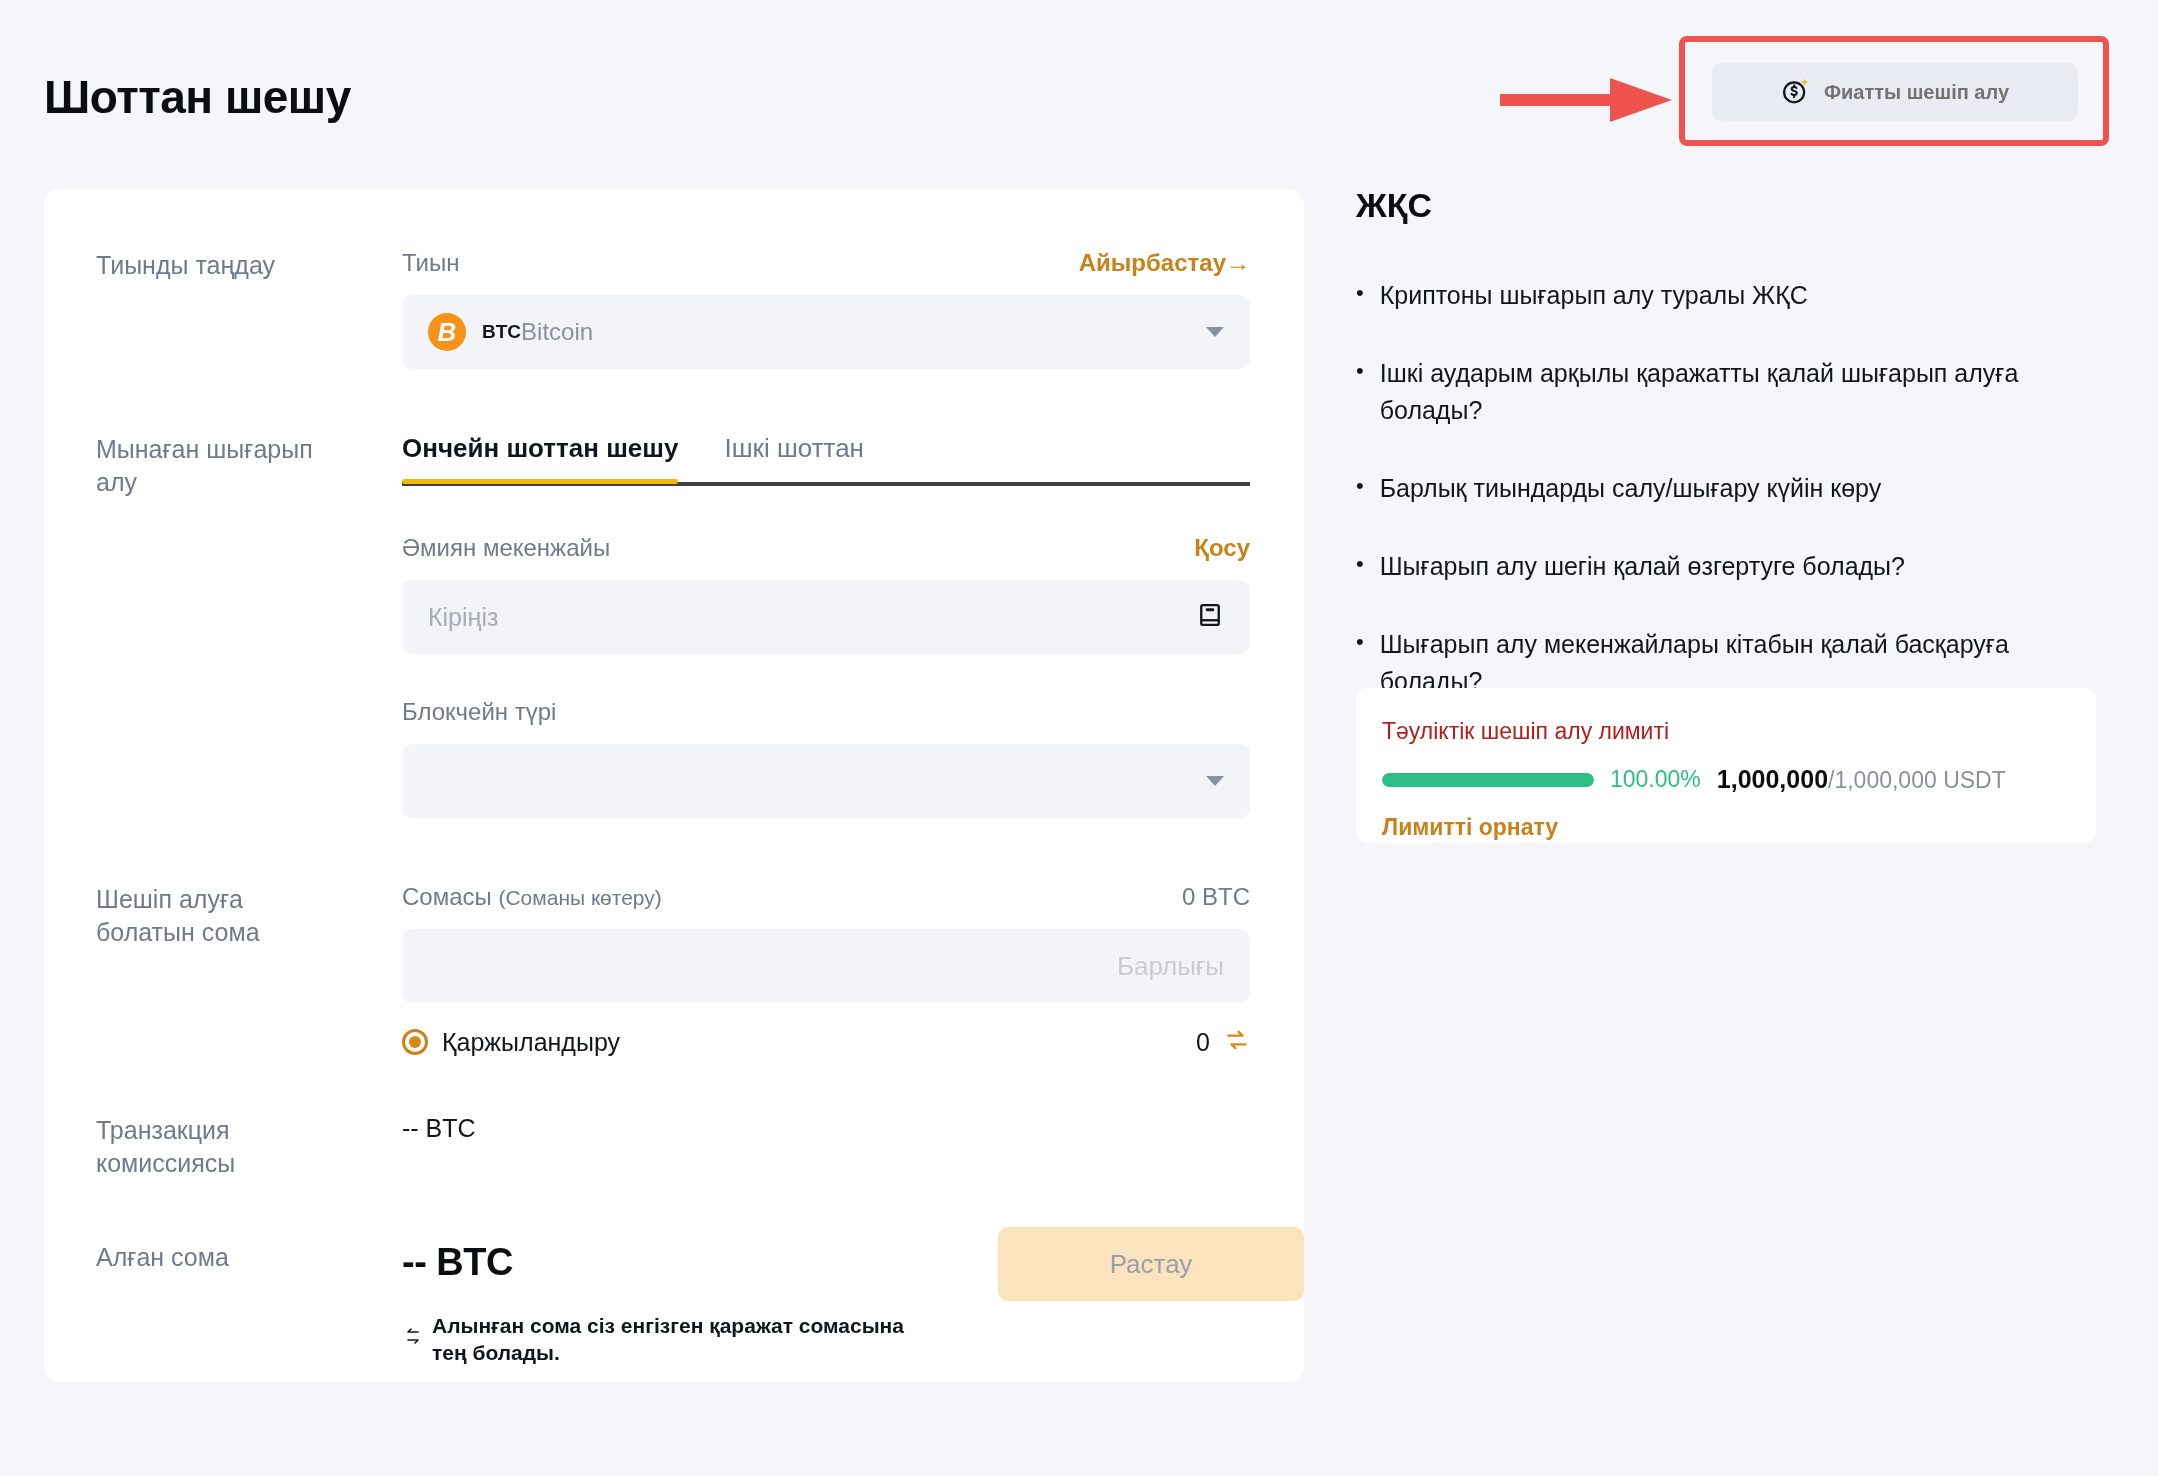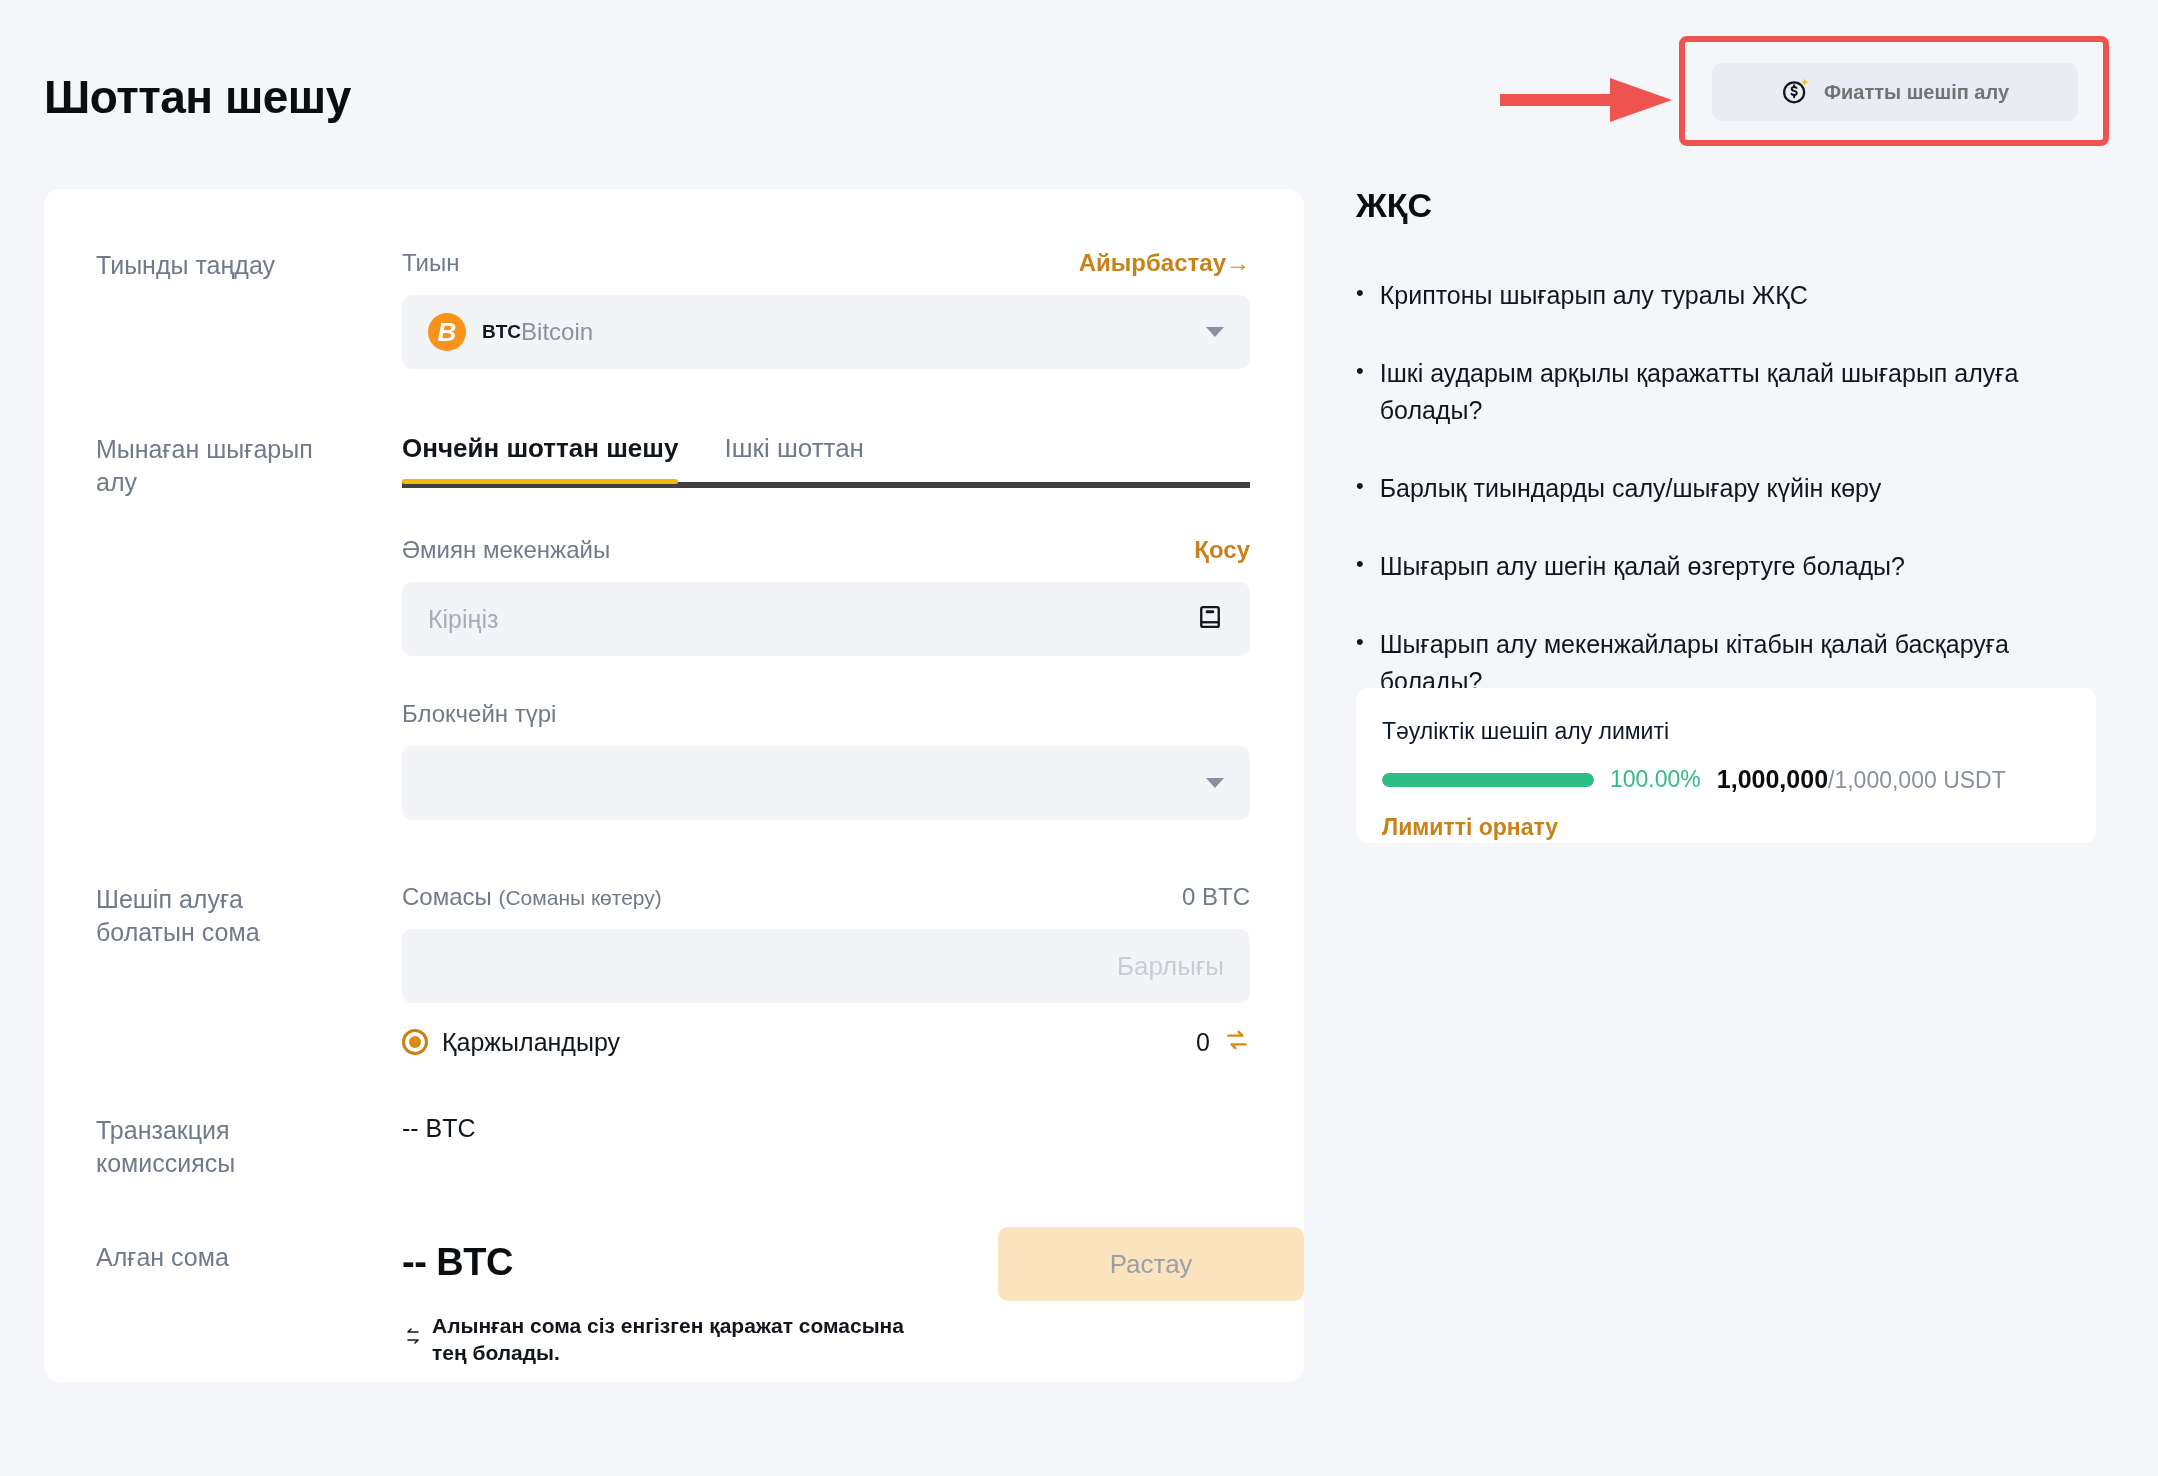--- a/index.html
+++ b/index.html
@@ -86,21 +86,21 @@
   }
   .coin-sym { font-size: 19px; font-weight: 700; color: #11161d; }
   .coin-name { font-size: 24px; color: #8a919e; }
 
   .input-box .ph { font-size: 25px; color: #a6acb8; }
   .book-ic { position: absolute; right: 26px; top: 50%; transform: translateY(-50%); }
 
   
   .tabs {
     position: relative; display: flex; align-items: flex-end; gap: 46px;
-    border-bottom: 6px solid #404040; width: 848px; padding-bottom: 18px;
+    border-bottom: 4px solid #404040; width: 848px; padding-bottom: 18px;
   }
   .tab { font-size: 26px; color: #707a8a; cursor: pointer; position: relative; }
   .tab.active { color: #11161d; font-weight: 700; }
   .tab.active::after {
     content: ""; position: absolute; left: 0; right: 0; bottom: -20px;
     height: 5px; background: #f0b90b; border-radius: 3px;
   }
 
   .all-btn {
     position: absolute; right: 26px; top: 50%; transform: translateY(-50%);
@@ -139,21 +139,21 @@
   .faq-title { font-size: 34px; font-weight: 700; color: #0b0e11; margin-bottom: 52px; }
   .faq-item { display: flex; gap: 16px; margin-bottom: 42px; cursor: pointer; }
   .faq-dot { color: #11161d; font-size: 22px; line-height: 1.45; flex: none; }
   .faq-txt { font-size: 25px; color: #11161d; line-height: 1.45; }
 
   .limit-card {
     position: absolute; left: 1356px; top: 688px;
     width: 740px; height: 155px;
     background: #fff; border-radius: 12px; padding: 30px 26px;
   }
-  .limit-cap { font-size: 23px; color: #0f172a; margin-bottom: 20px; }
+  .limit-cap { font-size: 23px; color: #b91c1c; margin-bottom: 20px; }
   .limit-row { display: flex; align-items: center; gap: 16px; }
   .bar { width: 212px; height: 14px; border-radius: 7px; background: #e6e8ec; overflow: hidden; flex: none; }
   .bar i { display: block; height: 100%; background: #2ebd85; border-radius: 7px; }
   .pct { font-size: 23px; color: #2ebd85; }
   .amt-used { font-size: 25px; font-weight: 700; color: #0b0e11; }
   .amt-total { font-size: 23px; color: #8a919e; }
   .limit-link { font-size: 23px; color: #c9821a; font-weight: 700; margin-top: 20px; cursor: pointer; display: inline-block; }
 </style>
 </head>
 <body>

